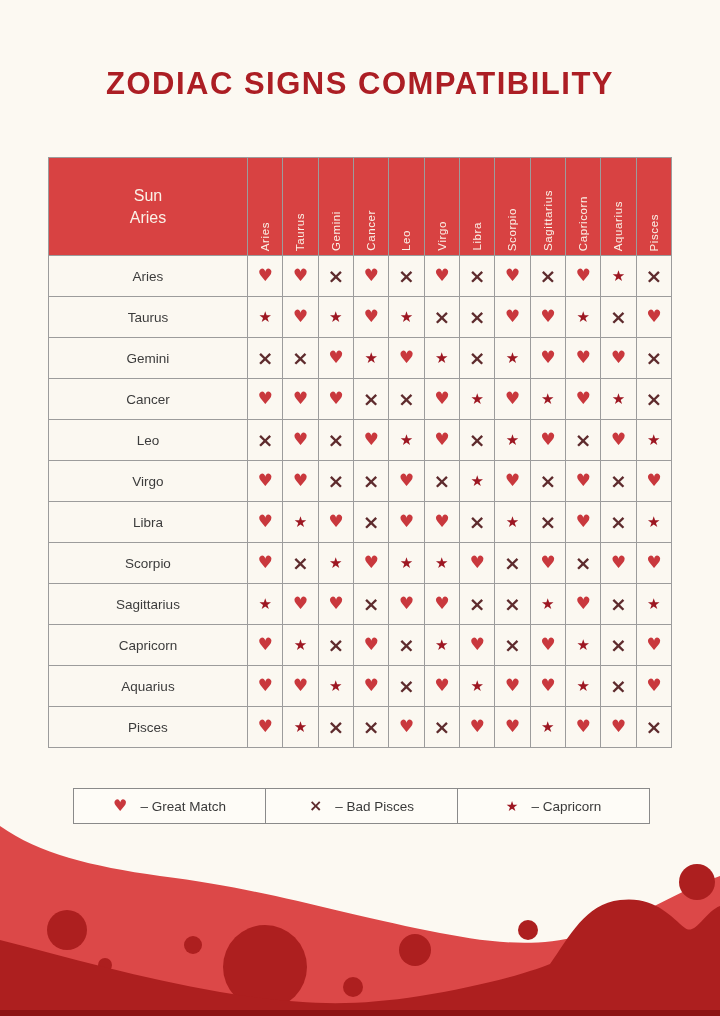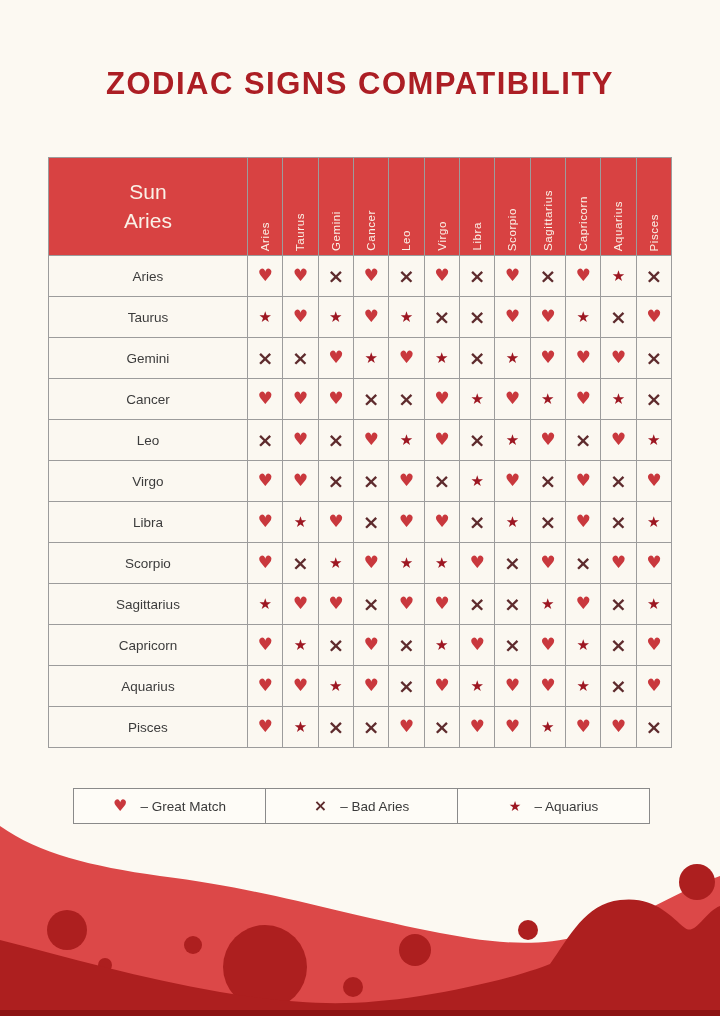--- a/index.html
+++ b/index.html
@@ -11,21 +11,21 @@
   .title {
     position:absolute; top:66px; left:0; width:720px;
     text-align:center; font-size:31px; font-weight:bold;
     letter-spacing:1.5px; color:#AC1E24;
   }
   .table-wrap { position:absolute; left:48px; top:157px; width:624px; }
   table.compat { border-collapse:collapse; width:624px; table-layout:fixed; }
   table.compat th, table.compat td { border:1px solid #9C9C9C; padding:0; }
   th.corner {
     background:#D84242; width:199px; height:97px;
-    color:#FAF1E7; font-size:21px; font-weight:500; line-height:1.35;
+    color:#FAF1E7; font-size:16px; font-weight:500; line-height:1.35;
     text-align:center; vertical-align:middle;
   }
   th.col-th {
     background:#D84242; vertical-align:bottom; text-align:center;
     padding-bottom:11px; border-color:#B05050;
   }
   th.corner { border-color:#B05050; }
   .vert {
     display:inline-block;
     writing-mode:vertical-rl; transform:rotate(180deg);
@@ -272,25 +272,25 @@
   </table>
 </div>
 
 <div class="legend">
     <div class="legend-item">
       <span class="sym sym-heart" style="color: rgb(201, 56, 61);">♥</span>
       <span>– Great Match</span>
     </div>
     <div class="legend-item">
       <span class="sym sym-cross" style="color: rgb(94, 43, 45);">×</span>
-      <span>– Bad Aries</span>
+      <span>– Bad Pisces</span>
     </div>
     <div class="legend-item">
       <span class="sym sym-star" style="color: rgb(157, 23, 34);">★</span>
-      <span>– Aquarius</span>
+      <span>– Capricorn</span>
     </div>
   </div>
 
 <svg class="waves" viewBox="0 0 720 200" preserveAspectRatio="none" aria-hidden="true">
   <path fill="#DC4848" d="M0,10 C40,38 90,50 160,60 C270,74 330,95 430,115 C480,125 530,133 580,120 C630,108 670,78 720,60 L720,200 L0,200 Z"></path>
   <g fill="#AD1F1F">
     <circle cx="67" cy="114" r="20"></circle>
     <circle cx="105" cy="149" r="7"></circle>
     <circle cx="193" cy="129" r="9"></circle>
     <circle cx="265" cy="151" r="42"></circle>

